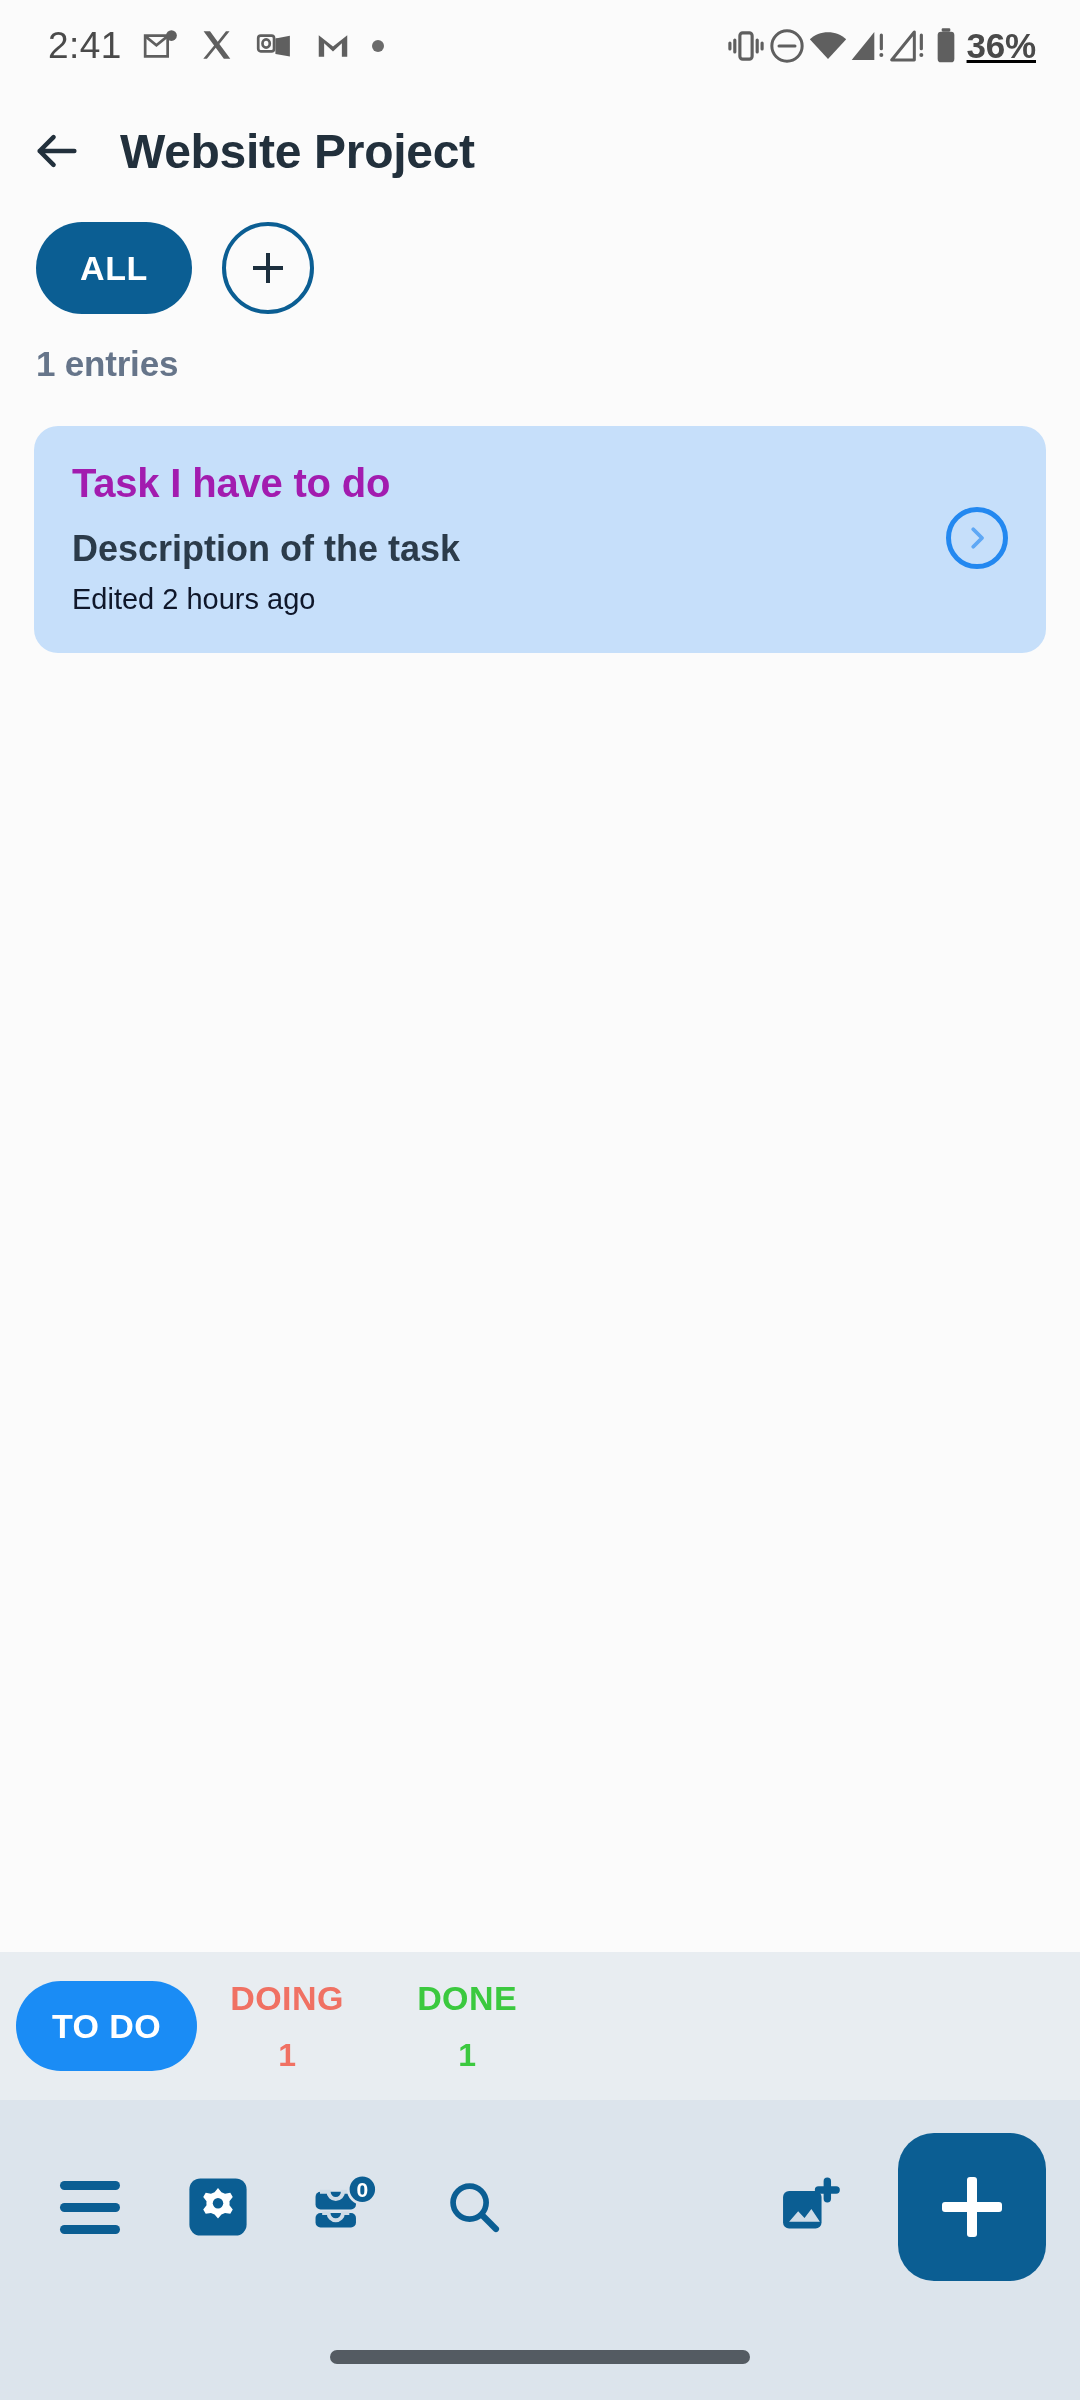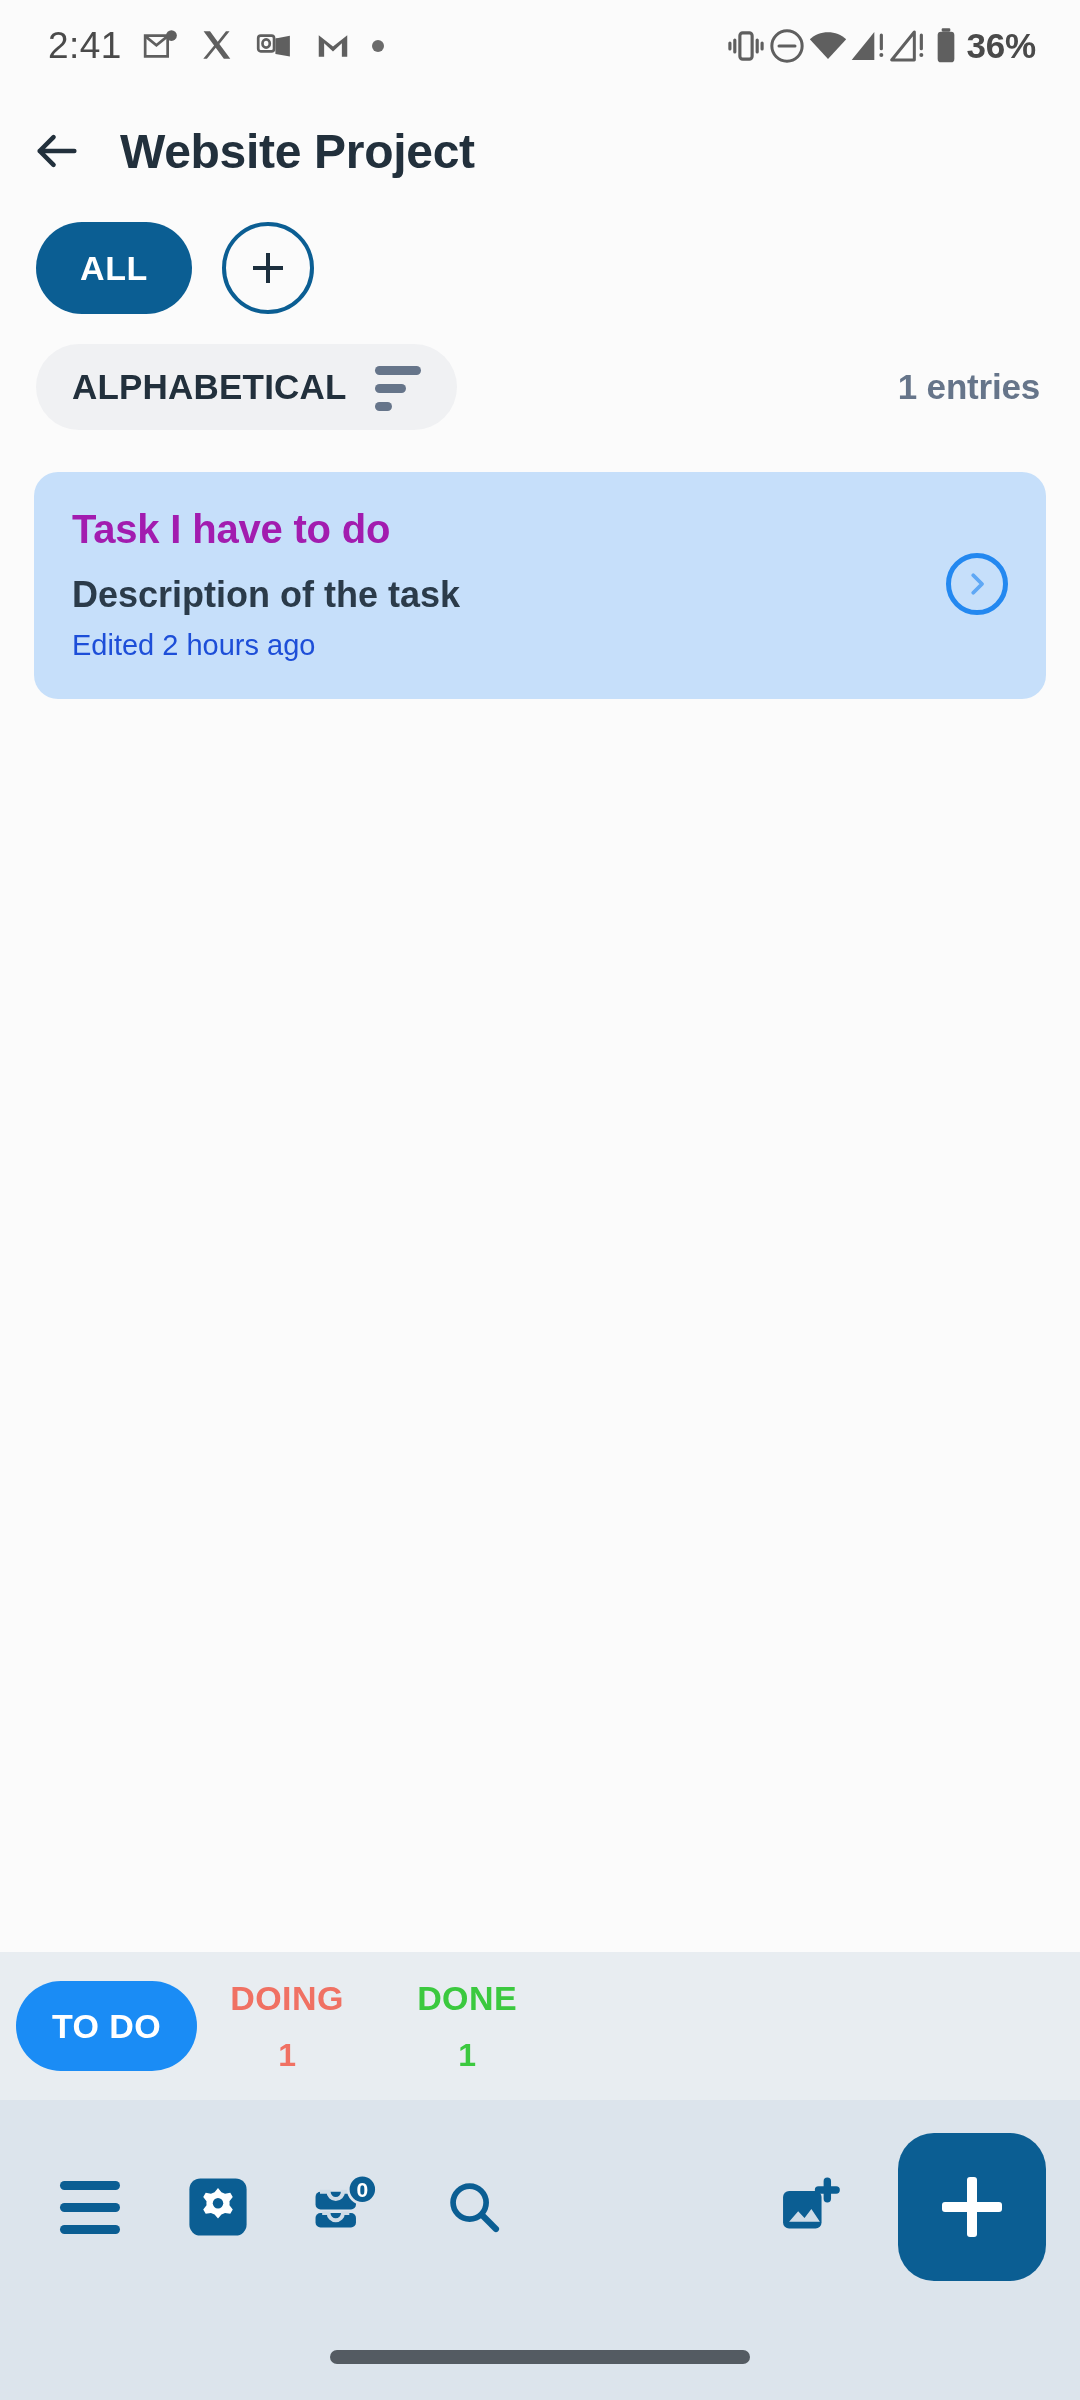--- a/index.html
+++ b/index.html
@@ -45,20 +45,21 @@
     font-weight: 500;
     color: #4a4a4a;
     letter-spacing: 0.4px;
     line-height: 1;
     padding-bottom: 2px;
   }
   .sb-right {
     display: flex;
     align-items: center;
     gap: 0;
+    text-decoration: underline;
   }
   .sb-icon { display: block; }
   .sb-battery-pct {
     font-size: 35px;
     font-weight: 600;
     color: #4a4a4a;
     margin-left: 4px;
     letter-spacing: -0.2px;
   }
   .dot-icon {
@@ -217,21 +218,21 @@
   .task-desc {
     font-size: 36px;
     font-weight: 700;
     color: #2b3b4a;
     margin-top: 22px;
     line-height: 1.15;
   }
   .task-meta {
     font-size: 29px;
     font-weight: 400;
-    color: #1d4ed8;
+    color: #0f172a;
     margin-top: 14px;
     line-height: 1.15;
   }
   .task-chevron-btn {
     flex: 0 0 auto;
     width: 62px; height: 62px;
     border-radius: 50%;
     border: 5px solid #2388f0;
     display: flex;
     align-items: center;
@@ -448,28 +449,20 @@
   </div>
 
   <div class="chips-row">
     <div class="chip-all">ALL</div>
     <div class="chip-add">
       <span class="chip-add-plus"></span>
     </div>
   </div>
 
   <div class="sort-row">
-    <div class="sort-chip">
-      <span class="sort-chip-label">ALPHABETICAL</span>
-      <span class="sort-icon">
-        <span></span>
-          <span></span>
-          <span></span>
-      </span>
-    </div>
     <div class="entries-count">1 entries</div>
   </div>
 
   <div class="list-area">
     <div class="task-card">
       <div class="task-card-body">
         <div class="task-title">Task I have to do</div>
         <div class="task-desc">Description of the task</div>
         <div class="task-meta">Edited 2 hours ago</div>
       </div>

